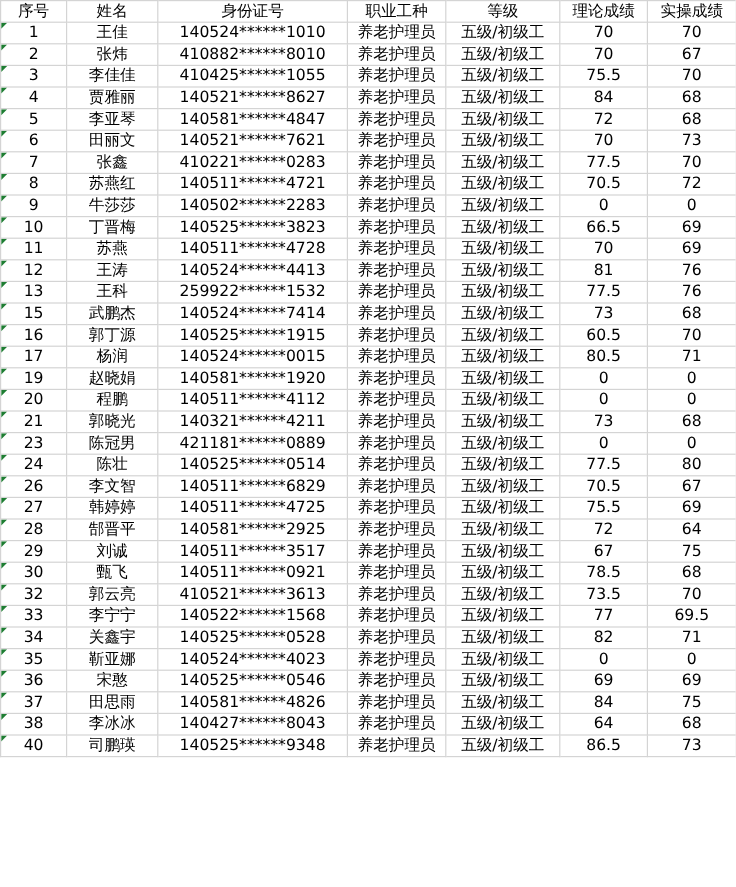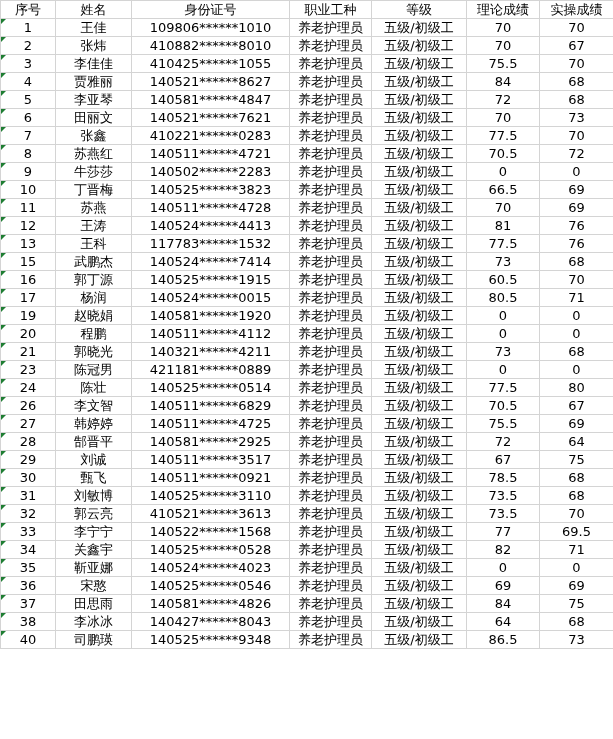--- a/index.html
+++ b/index.html
@@ -72,21 +72,21 @@
         <th>职业工种</th>
         <th>等级</th>
         <th>理论成绩</th>
         <th>实操成绩</th>
       </tr>
   </thead>
   <tbody>
       <tr>
         <td><span class="tri"></span>1</td>
         <td>王佳</td>
-        <td>109806******1010</td>
+        <td>140524******1010</td>
         <td>养老护理员</td>
         <td>五级/初级工</td>
         <td>70</td>
         <td>70</td>
       </tr>
       <tr>
         <td><span class="tri"></span>2</td>
         <td>张炜</td>
         <td>410882******8010</td>
         <td>养老护理员</td>
@@ -180,21 +180,21 @@
         <td>王涛</td>
         <td>140524******4413</td>
         <td>养老护理员</td>
         <td>五级/初级工</td>
         <td>81</td>
         <td>76</td>
       </tr>
       <tr>
         <td><span class="tri"></span>13</td>
         <td>王科</td>
-        <td>117783******1532</td>
+        <td>259922******1532</td>
         <td>养老护理员</td>
         <td>五级/初级工</td>
         <td>77.5</td>
         <td>76</td>
       </tr>
       <tr>
         <td><span class="tri"></span>15</td>
         <td>武鹏杰</td>
         <td>140524******7414</td>
         <td>养老护理员</td>
@@ -301,29 +301,20 @@
         <td>67</td>
         <td>75</td>
       </tr>
       <tr>
         <td><span class="tri"></span>30</td>
         <td>甄飞</td>
         <td>140511******0921</td>
         <td>养老护理员</td>
         <td>五级/初级工</td>
         <td>78.5</td>
-        <td>68</td>
-      </tr>
-      <tr>
-        <td><span class="tri"></span>31</td>
-        <td>刘敏博</td>
-        <td>140525******3110</td>
-        <td>养老护理员</td>
-        <td>五级/初级工</td>
-        <td>73.5</td>
         <td>68</td>
       </tr>
       <tr>
         <td><span class="tri"></span>32</td>
         <td>郭云亮</td>
         <td>410521******3613</td>
         <td>养老护理员</td>
         <td>五级/初级工</td>
         <td>73.5</td>
         <td>70</td>

